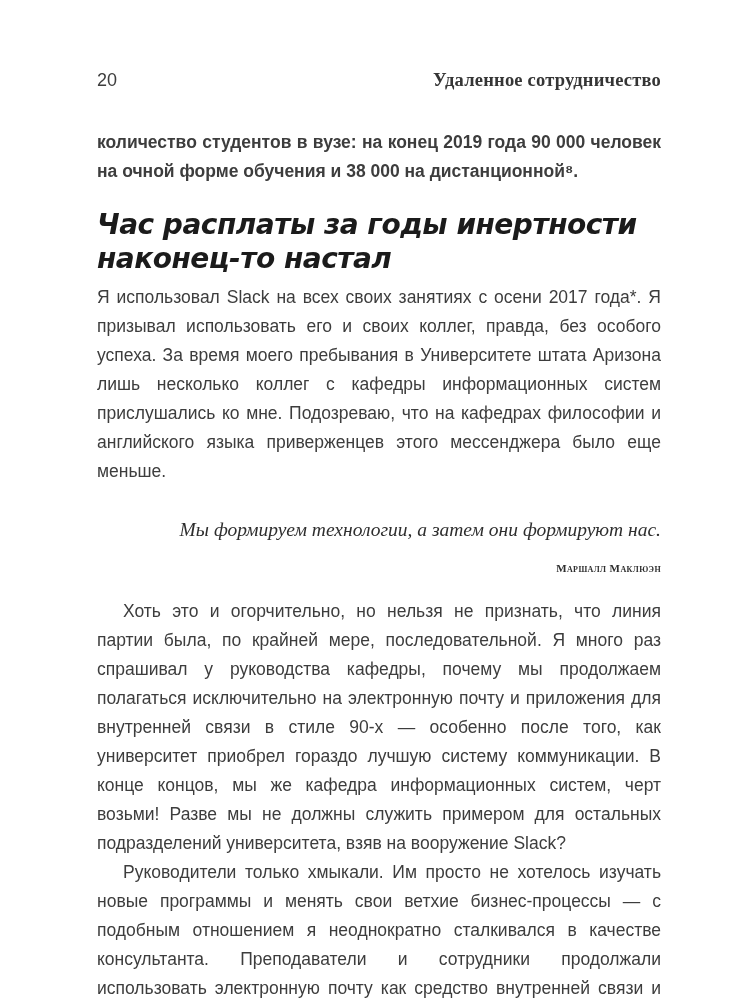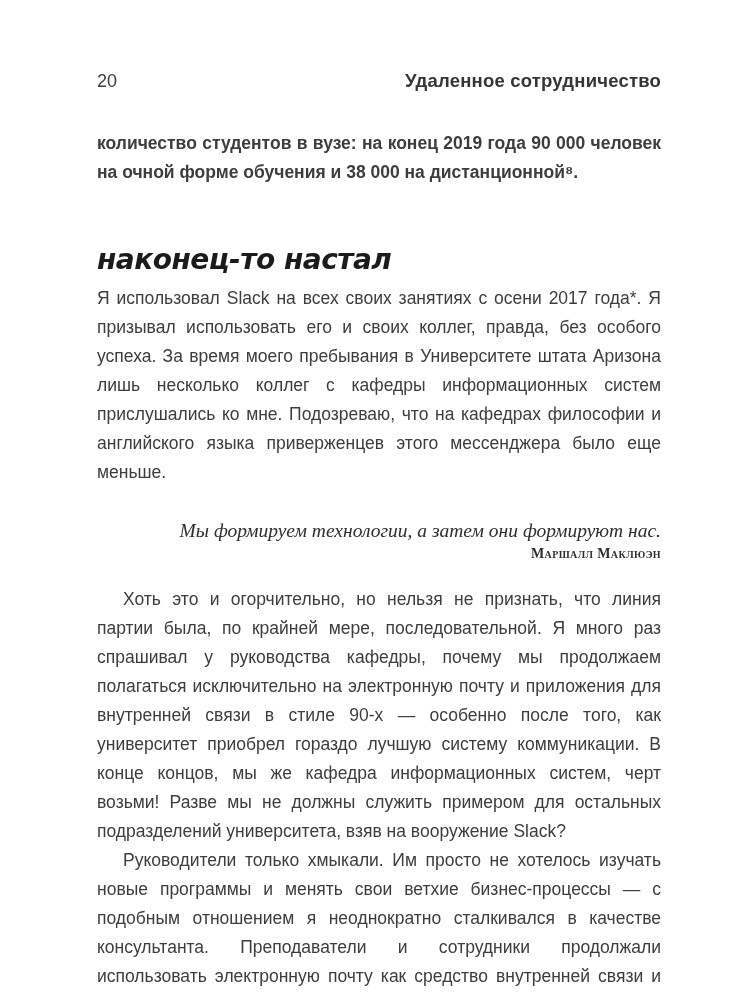--- a/index.html
+++ b/index.html
@@ -22,29 +22,29 @@
     position: absolute;
     left: 97px;
     top: 70px;
     width: 564px;
   }
 
   
   .header-row {
     display: flex;
     justify-content: space-between;
-    align-items: center;
+    align-items: flex-start;
   }
   .page-number {
     font-family: "Liberation Sans", sans-serif;
     font-size: 18px;
     color: #3d3d3d;
   }
   .running-header {
-    font-family: Liberation Sans, sans-serif;
+    font-family: Liberation Serif, serif;
     font-weight: bold;
     font-size: 18.5px;
     letter-spacing: 0.2px;
     color: #353535;
   }
 
   
   .body-par {
     font-family: "Liberation Sans", sans-serif;
     font-size: 17.5px;
@@ -77,44 +77,44 @@
   }
   .quote-text {
     font-family: "Liberation Serif", serif;
     font-style: italic;
     font-size: 19.5px;
     line-height: 25px;
     color: #2e2e2e;
     text-align: right;
   }
   .quote-attribution {
-    margin-top: 3px;
+    margin-top: 20px;
     font-family: "Liberation Serif", serif;
     font-variant: small-caps;
     font-weight: bold;
-    font-size: 14px;
+    font-size: 11px;
     letter-spacing: 0.4px;
     color: #2e2e2e;
   }
 </style>
 </head>
 <body>
 
 <div class="page">
   <div class="content">
 
     <div class="header-row">
       <span class="page-number">20</span>
       <span class="running-header">Удаленное сотрудничество</span>
     </div>
 
     <p class="body-par par-top">количество студентов в вузе: на конец 2019 года 90 000 человек на очной форме обучения и 38 000 на дистанционной⁸.</p>
 
     <h1 class="section-heading">
-      <br>
+      <span>Час расплаты за годы инертности</span><br>
       <span>наконец-то настал</span>
     </h1>
 
     <p class="body-par">Я использовал Slack на всех своих занятиях с осени 2017 года*. Я при­зывал использовать его и своих коллег, правда, без особого успеха. За время моего пребывания в Университете штата Аризона лишь несколько коллег с кафедры информационных систем прислушались ко мне. Подозреваю, что на кафедрах философии и английского языка приверженцев этого мессенджера было еще меньше.</p>
 
     <div class="quote-block">
       <div class="quote-text">Мы формируем технологии, а затем они формируют нас.</div>
       <div class="quote-attribution">Маршалл Маклюэн</div>
     </div>
 

